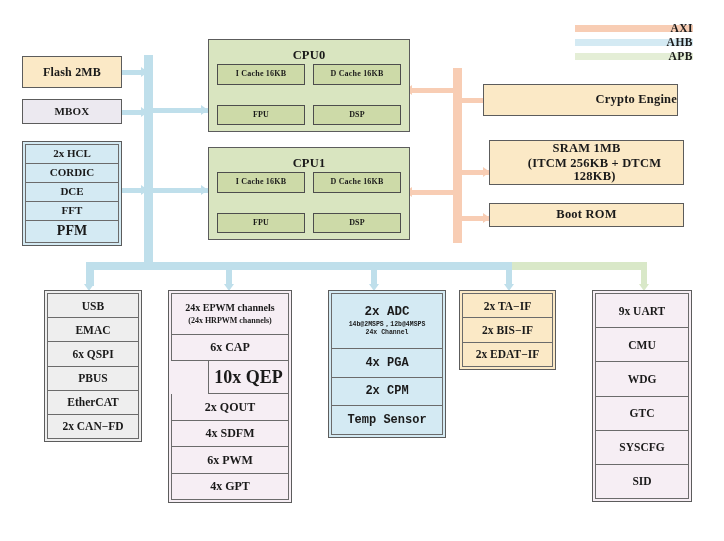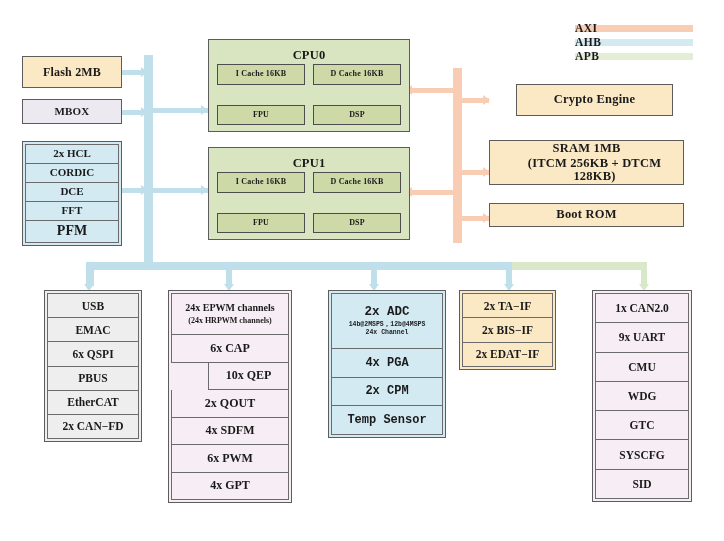--- a/index.html
+++ b/index.html
@@ -62,21 +62,21 @@
   .bus-axi{background:#f8cdb4;}
   .bus-ahb{background:#bfdfeb;}
   .bus-apb{background:#d9e8c8;}
 
   .arrow{position:absolute;width:0;height:0;}
 
   
   #legend{position:absolute;left:575px;top:22px;width:118px;}
   .leg-row{
     position:relative;height:12px;margin-bottom:2px;
-    display:flex;align-items:center;justify-content:flex-start;
+    display:flex;align-items:center;justify-content:flex-end;
   }
   .leg-bar{position:absolute;left:0;top:3px;width:118px;height:7px;}
   .leg-txt{position:relative;font-weight:bold;font-size:11.5px;letter-spacing:.5px;}
 
   .cpu-title{font-size:12.5px;margin-top:5px;}
   .cpu-grid{
     position:absolute;left:8px;right:8px;top:24px;bottom:6px;
     display:grid;grid-template-columns:1fr 1fr;grid-template-rows:1fr 1fr;
     gap:20px 8px;
   }
@@ -209,21 +209,21 @@
         </div>
       <div class="cpu-cell c-cpusub">
         <span>FPU</span>
         </div>
       <div class="cpu-cell c-cpusub">
         <span>DSP</span>
         </div>
     </div>
   </div>
 
-  <div class="blk c-axi" style="left:516px;top:84px;width:157px;height:32px;font-size:12.5px;">
+  <div class="blk c-axi" style="left:483px;top:84px;width:195px;height:32px;font-size:12.5px;align-items:flex-end;">
     <span>Crypto Engine</span>
   </div>
 
   <div class="blk c-axi" style="left:489px;top:140px;width:195px;height:45px;font-size:12.5px;">
     <span>SRAM 1MB</span>
     <span style="margin-top:2px;padding-left:16px;">(ITCM 256KB + DTCM 128KB)</span>
   </div>
 
   <div class="blk c-axi" style="left:489px;top:203px;width:195px;height:24px;font-size:12.5px;">
     <span>Boot ROM</span>
@@ -251,21 +251,21 @@
   </div>
 
   <div class="stack c-apb" style="left:168px;top:290px;width:124px;height:213px;">
     <div class="cell c-apb" style="flex:0 0 42px;font-size:10px;">
       <span>24x EPWM channels</span>
       <span style="font-size:8px;margin-top:3px;">(24x HRPWM channels)</span>
     </div>
     <div class="cell c-apb" style="font-size:12px;">
       <span>6x CAP</span>
       </div>
-    <div class="cell c-apb" style="font-size:12px;margin-left:37px;">
+    <div class="cell c-apb" style="font-size:18px;margin-left:37px;">
       <span>10x QEP</span>
       </div>
     <div class="cell c-apb" style="font-size:12px;">
       <span>2x QOUT</span>
       </div>
     <div class="cell c-apb" style="font-size:12px;">
       <span>4x SDFM</span>
       </div>
     <div class="cell c-apb" style="font-size:12px;">
       <span>6x PWM</span>
@@ -299,23 +299,20 @@
     <div class="cell c-axi" style="font-size:11.5px;">
       <span>2x BIS−IF</span>
       </div>
     <div class="cell c-axi" style="font-size:11.5px;">
       <span>2x EDAT−IF</span>
       </div>
   </div>
 
   <div class="stack c-apb" style="left:592px;top:290px;width:100px;height:212px;">
     <div class="cell c-apb" style="font-size:11.5px;">
-      <span>1x CAN2.0</span>
-      </div>
-    <div class="cell c-apb" style="font-size:11.5px;">
       <span>9x UART</span>
       </div>
     <div class="cell c-apb" style="font-size:11.5px;">
       <span>CMU</span>
       </div>
     <div class="cell c-apb" style="font-size:11.5px;">
       <span>WDG</span>
       </div>
     <div class="cell c-apb" style="font-size:11.5px;">
       <span>GTC</span>

